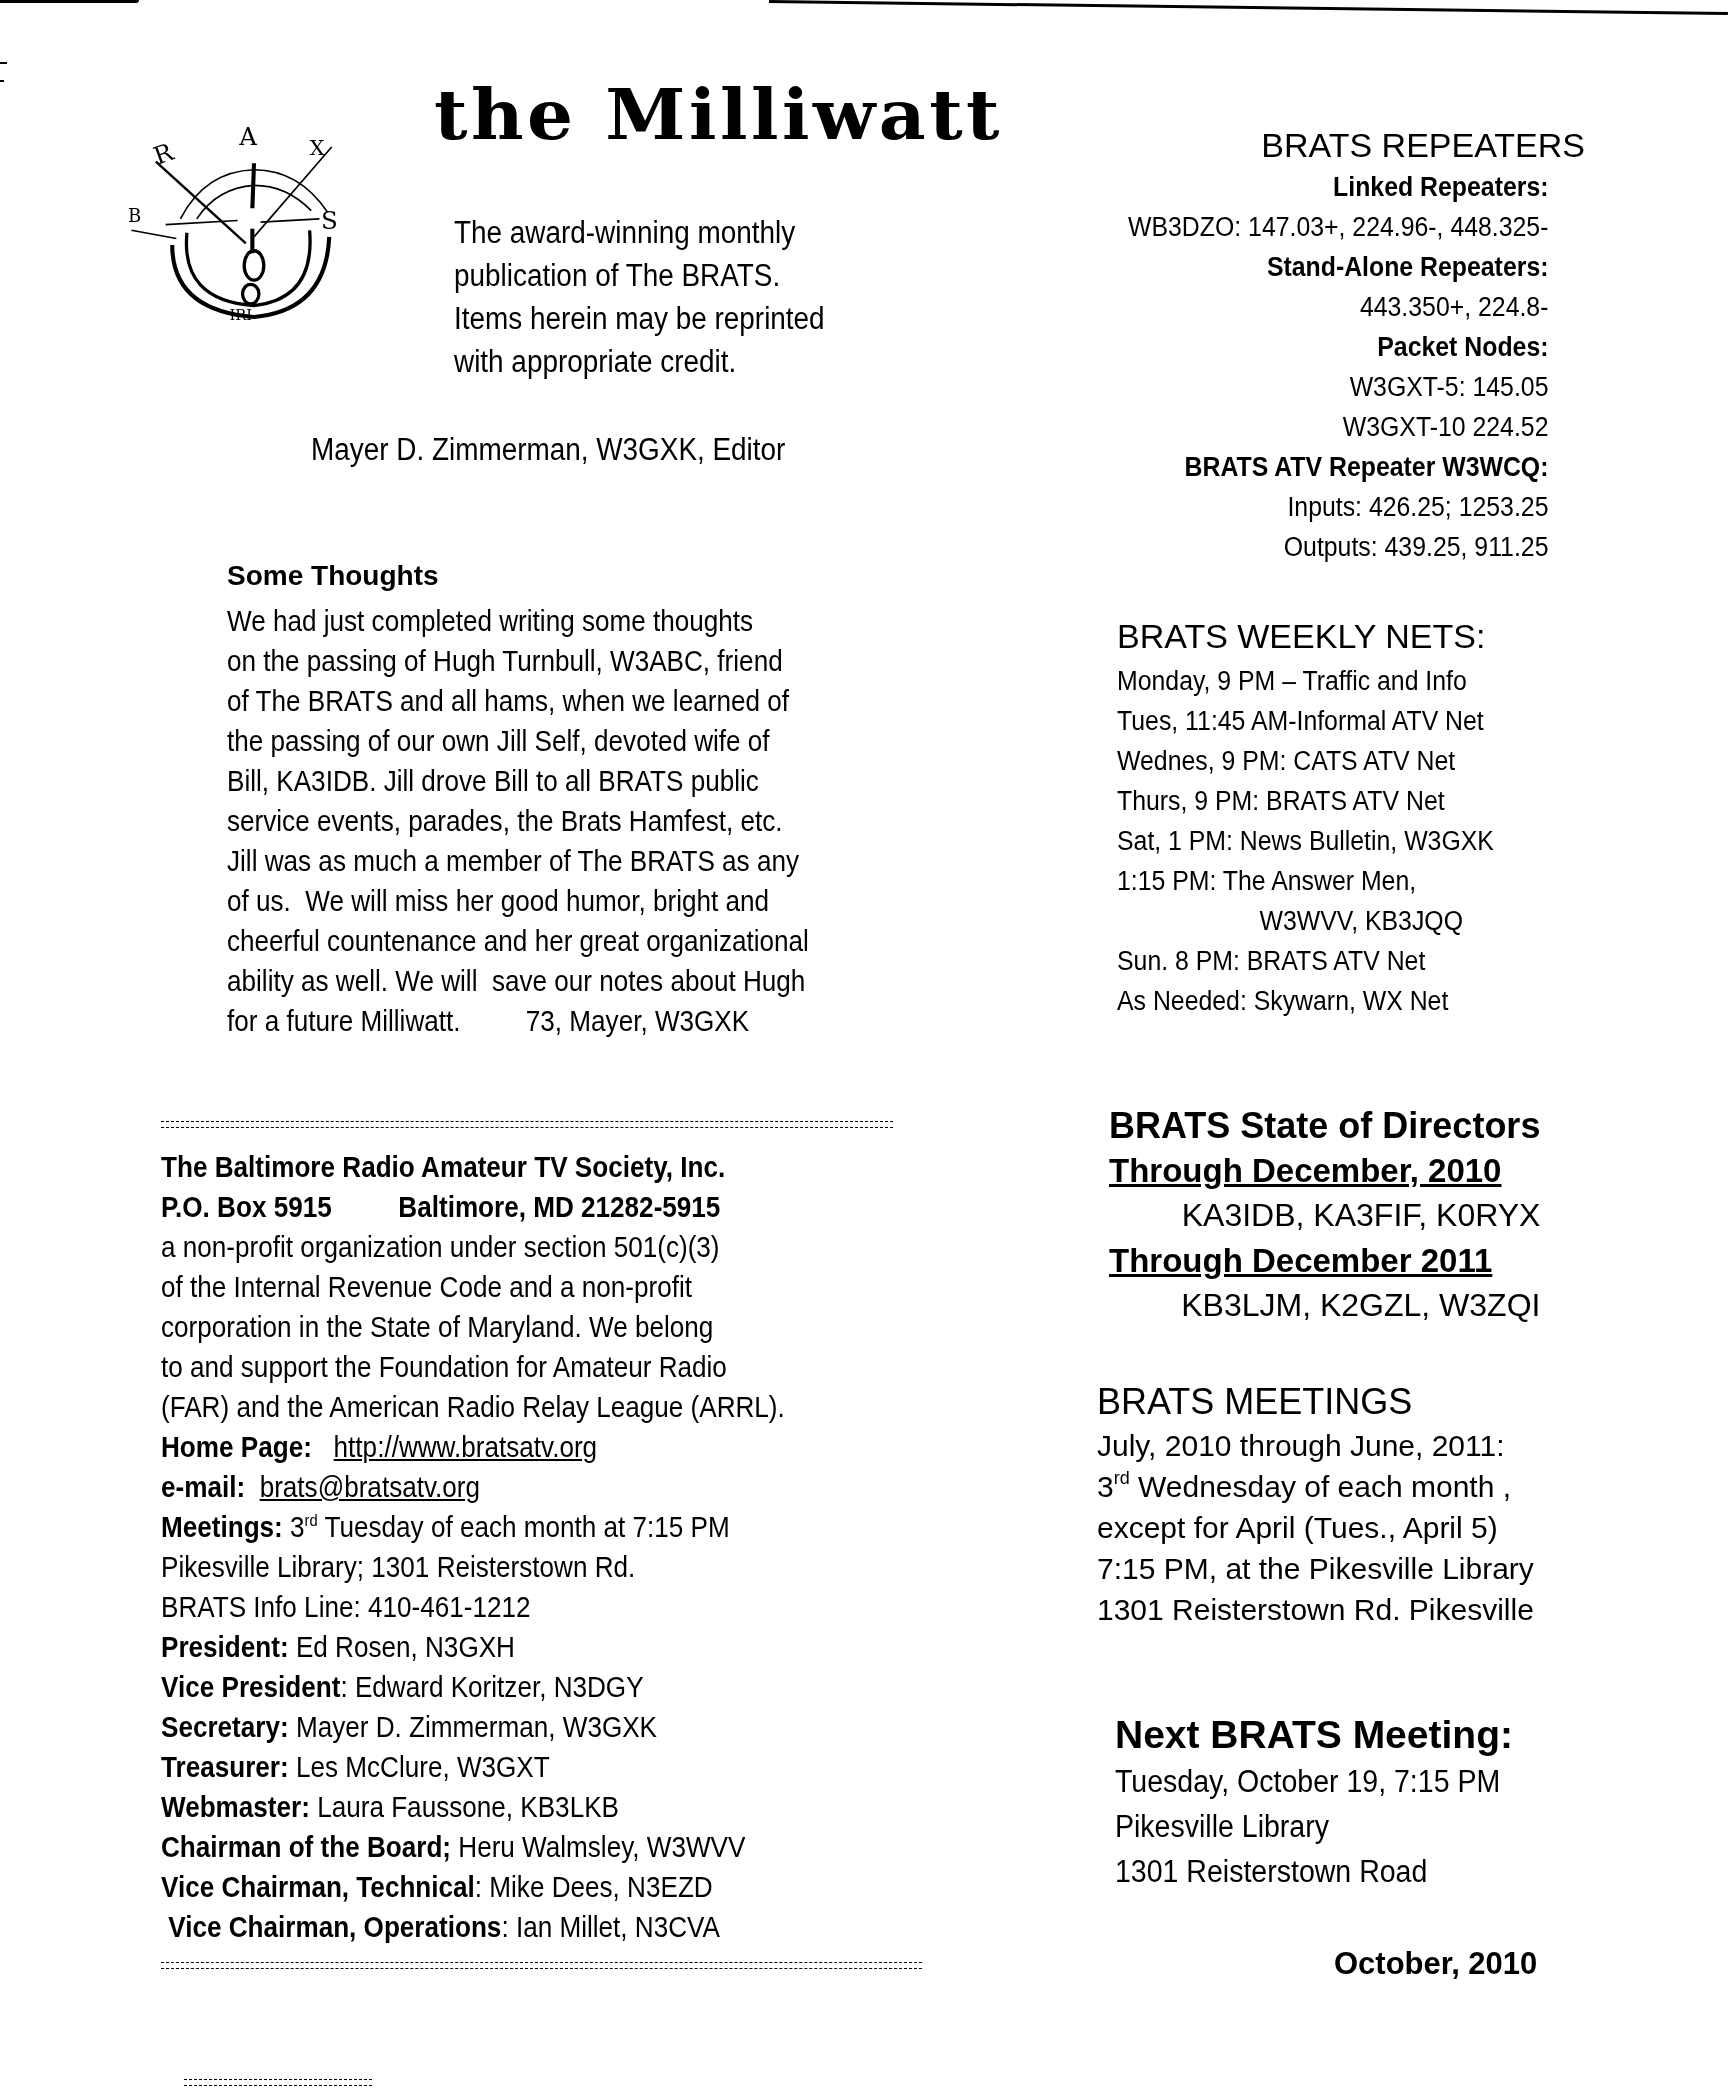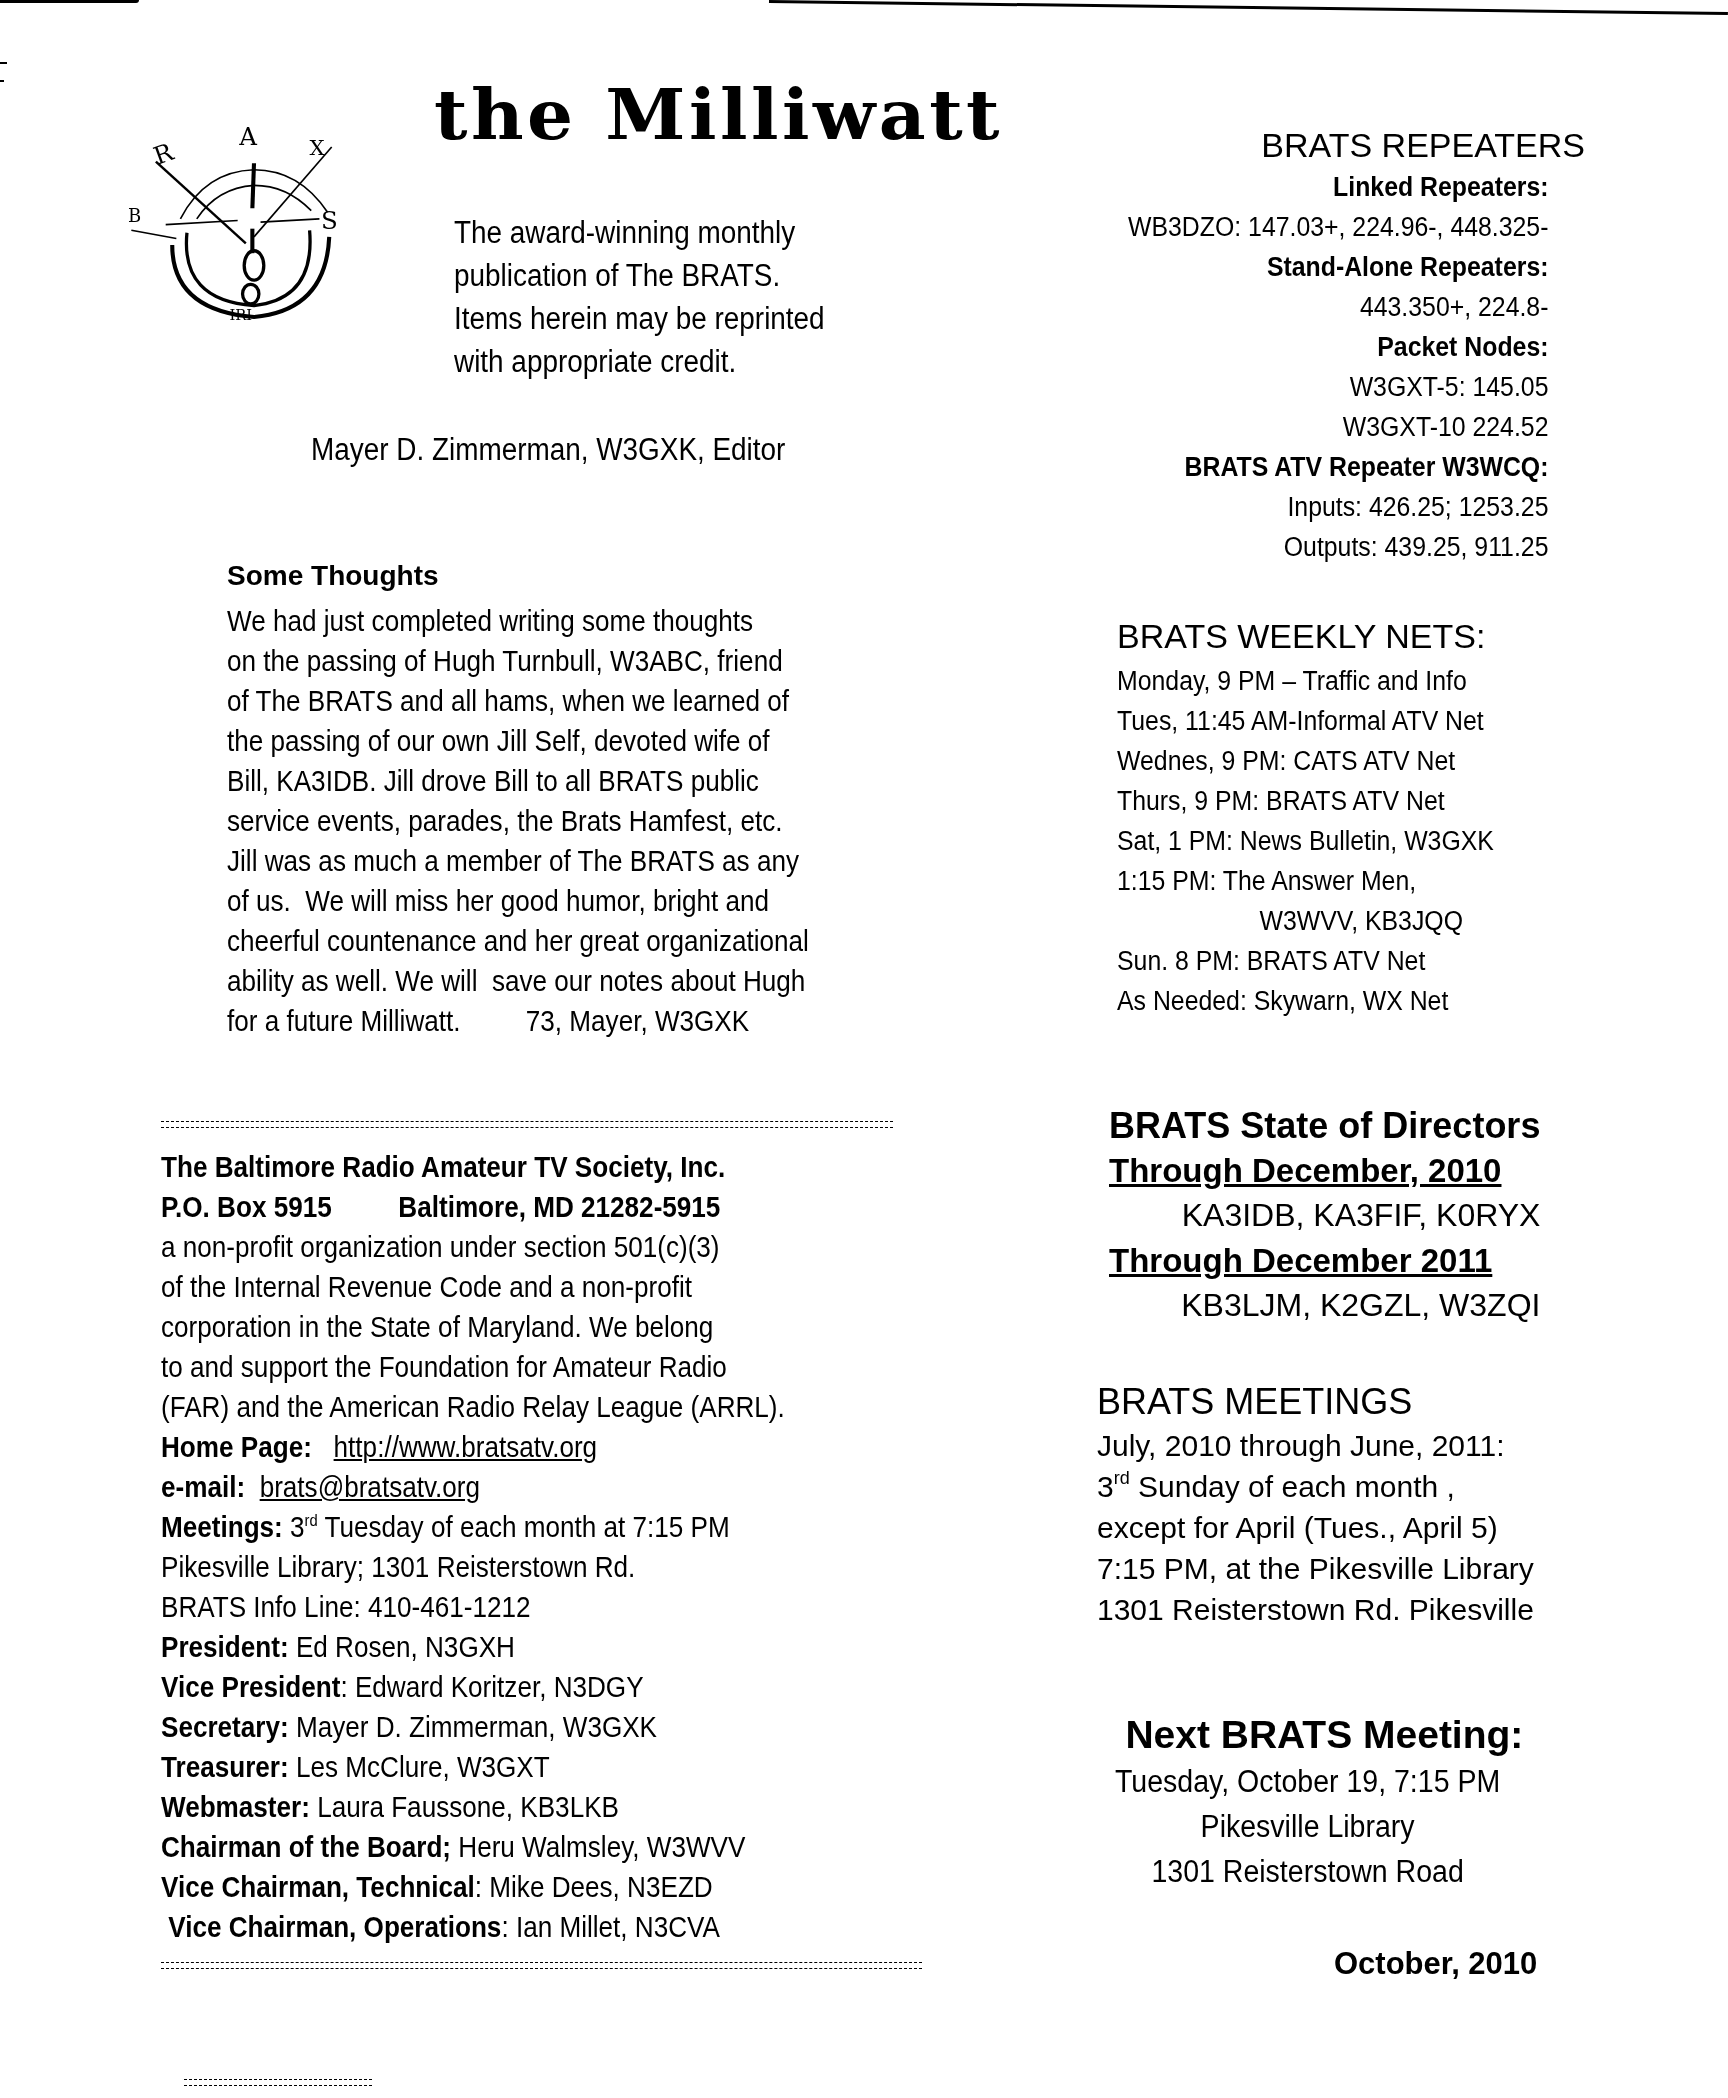--- a/index.html
+++ b/index.html
@@ -53,21 +53,21 @@
   .rline { font-size:27px; line-height:40px; white-space:nowrap; transform: scaleX(0.92); transform-origin:left top; }
   .rline.b { font-weight:bold; }
   .board { position:absolute; left:1109px; top:1103px; }
   .board .h { font-size:36px; font-weight:bold; line-height:45px; white-space:nowrap; }
   .board .u { font-size:33px; font-weight:bold; line-height:45px; text-decoration:underline; white-space:nowrap; }
   .board .c { font-size:32px; line-height:45px; white-space:nowrap;text-align:right; }
   .meetings { position:absolute; left:1097px; top:1379px; }
   .meetings .h { font-size:36px; line-height:46px; white-space:nowrap; }
   .meetings .l { font-size:30px; line-height:41px; white-space:nowrap; }
   .meetings sup { font-size:18px; line-height:0; vertical-align:13px; }
-  .next { position:absolute; left:1115px; top:1710px;text-align:center; }
+  .next { position:absolute; left:1115px; top:1710px; }
   .next .h { font-size:39px; font-weight:bold; line-height:49px; white-space:nowrap; }
   .next .l { font-size:31px; line-height:45px; white-space:nowrap; transform: scaleX(0.92); transform-origin:left top; }
   .issue-date { position:absolute; left:1334px; top:1946px; font-size:31px; font-weight:bold; white-space:nowrap; }
 </style>
 </head>
 <body>
 
 <div class="scan-top-left"></div>
 <div class="scan-top-right"></div>
 <div class="scan-mark" style="left:0;top:62px;width:6.5px;height:1.6px"></div>
@@ -190,21 +190,21 @@
   <div class="h">BRATS State of Directors</div>
   <div class="u">Through December, 2010</div>
   <div class="c">KA3IDB, KA3FIF, K0RYX</div>
   <div class="u">Through December 2011</div>
   <div class="c">KB3LJM, K2GZL, W3ZQI</div>
 </section>
 
 <section class="meetings">
   <div class="h">BRATS MEETINGS</div>
   <div class="l">July, 2010 through June, 2011:</div>
-  <div class="l"><span>3</span><sup>rd</sup><span> Sunday of each month ,</span></div>
+  <div class="l"><span>3</span><sup>rd</sup><span> Wednesday of each month ,</span></div>
   <div class="l">except for April (Tues., April 5)</div>
   <div class="l">7:15 PM, at the Pikesville Library</div>
   <div class="l">1301 Reisterstown Rd. Pikesville</div>
 </section>
 
 <section class="next">
   <div class="h">Next BRATS Meeting:</div>
   <div class="l">Tuesday, October 19, 7:15 PM</div>
   <div class="l">Pikesville Library</div>
   <div class="l">1301 Reisterstown Road</div>

